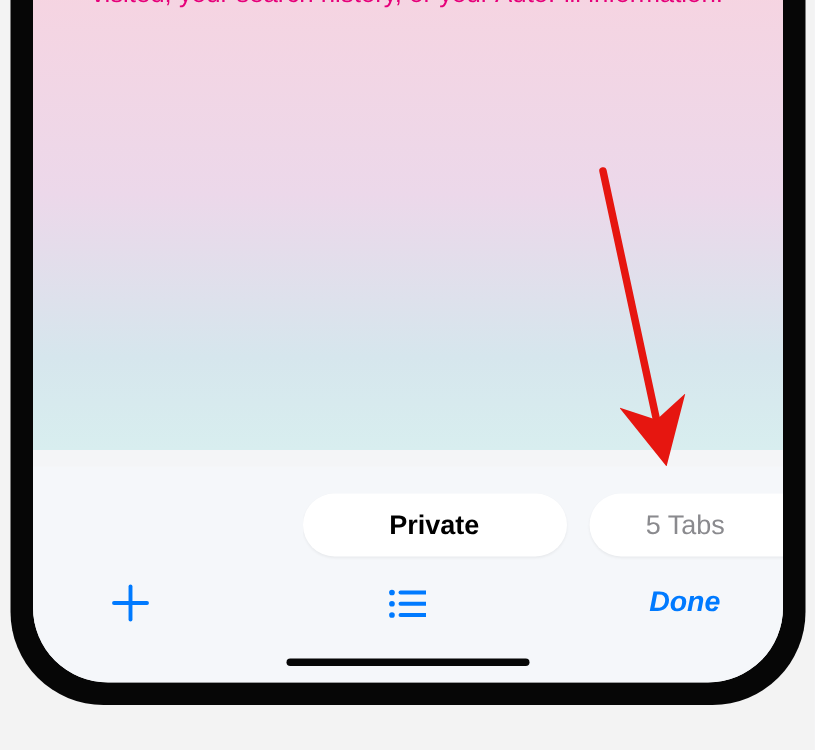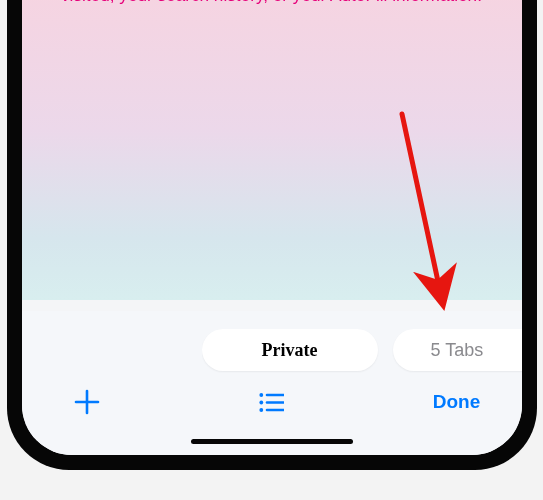--- a/index.html
+++ b/index.html
@@ -62,37 +62,38 @@
       height: 42px;
       border-radius: 21px;
       background: #ffffff;
       display: flex;
       align-items: center;
       justify-content: center;
       font-size: 18px;
       color: #000;
       box-shadow: 0 1px 2px rgba(0,0,0,0.06);
     }
-    .pill.active { font-weight: 600; font-family: Liberation Serif, serif; }
+    .pill.active { font-weight: 600; }
     .pill.secondary {
       justify-content: flex-start;
       padding-left: 38px;
       color: #8a8a8e;
       font-weight: 400;
     }
     .toolbar {
       height: 80px;
       display: flex;
       align-items: center;
       justify-content: space-between;
       padding: 0 30px 26px 30px;
     }
     .toolbar-left, .toolbar-center, .toolbar-right {
       display: flex; align-items: center; justify-content: center;
       min-width: 70px;
+      font-style: italic;
     }
     .toolbar-center { flex: 1; }
     .done-button {
       color: #007aff;
       font-size: 19px;
       font-weight: 600;
     }
     .plus-icon-svg { width: 28px; height: 28px; }
     .list-icon-svg { width: 25px; height: 21px; }
     .home-indicator {

